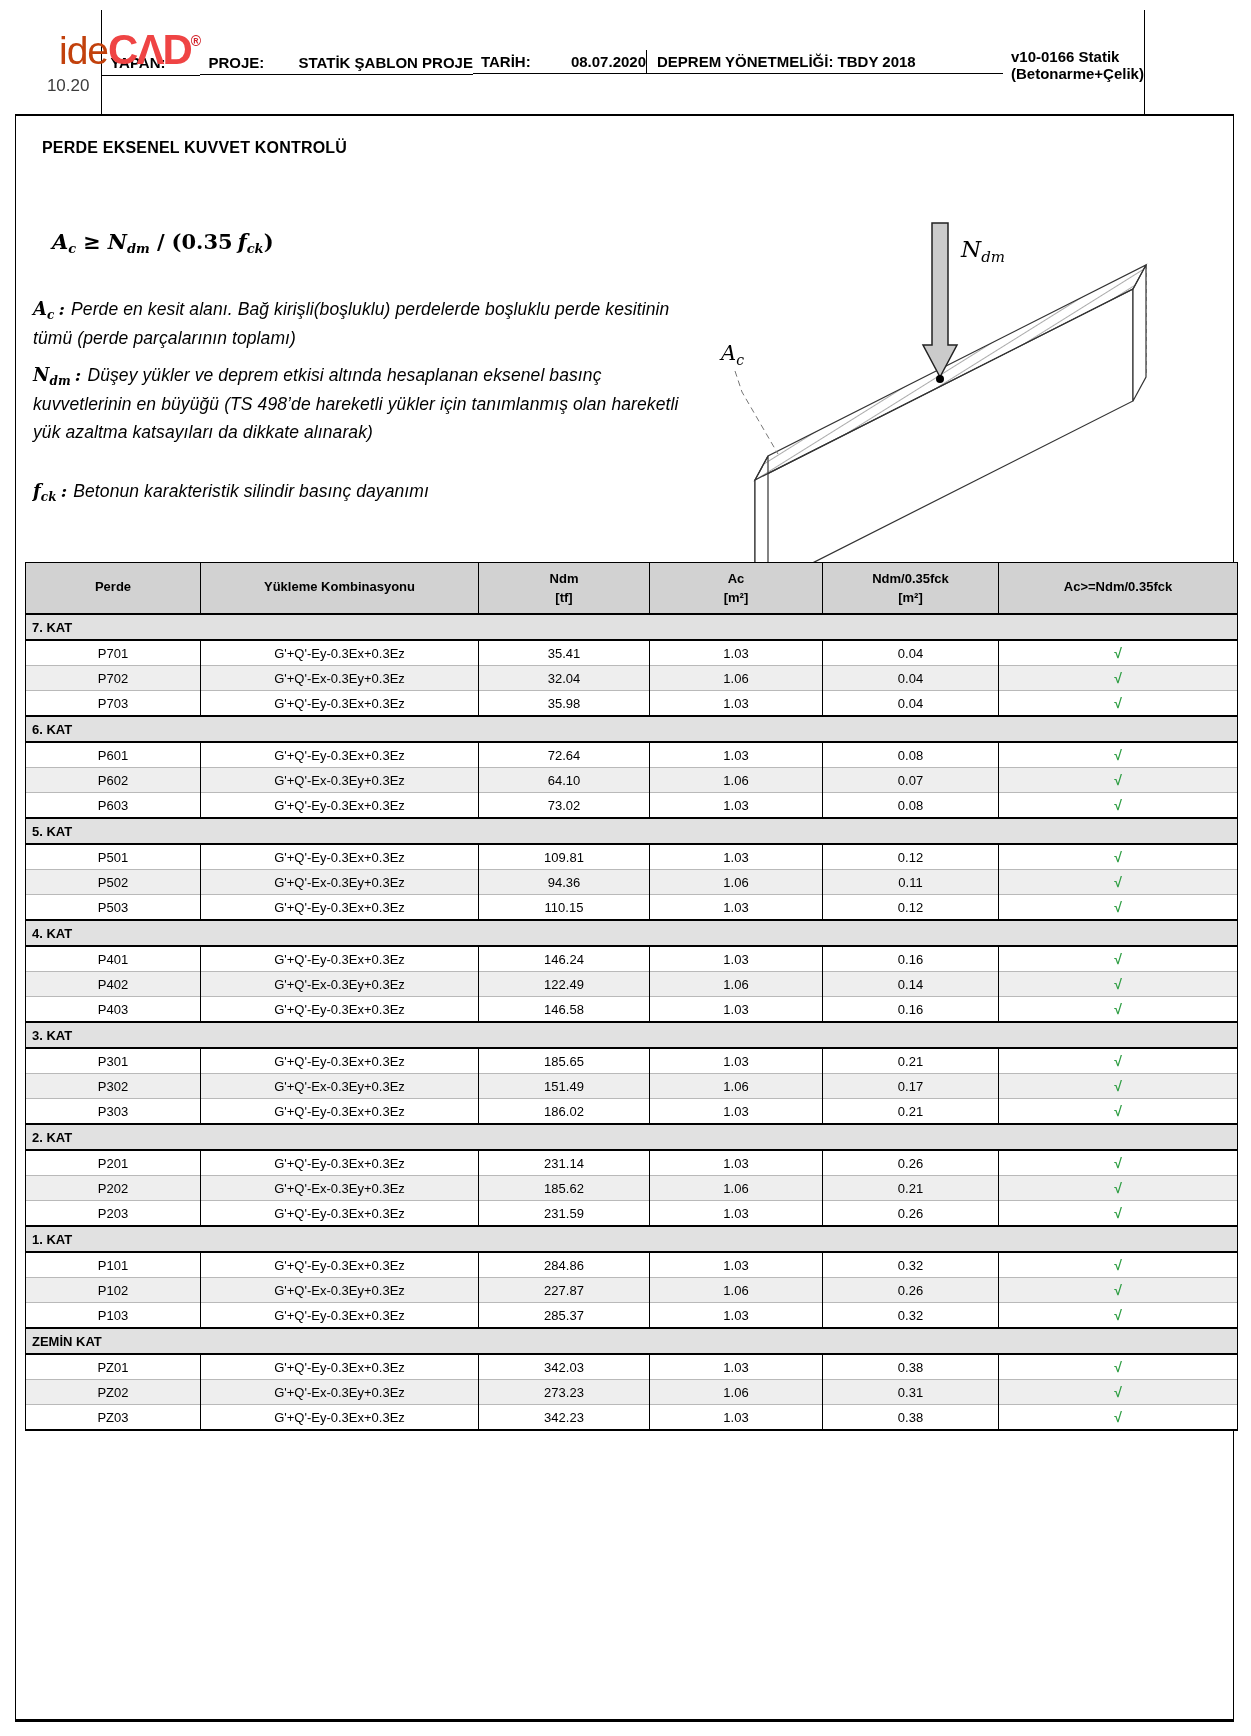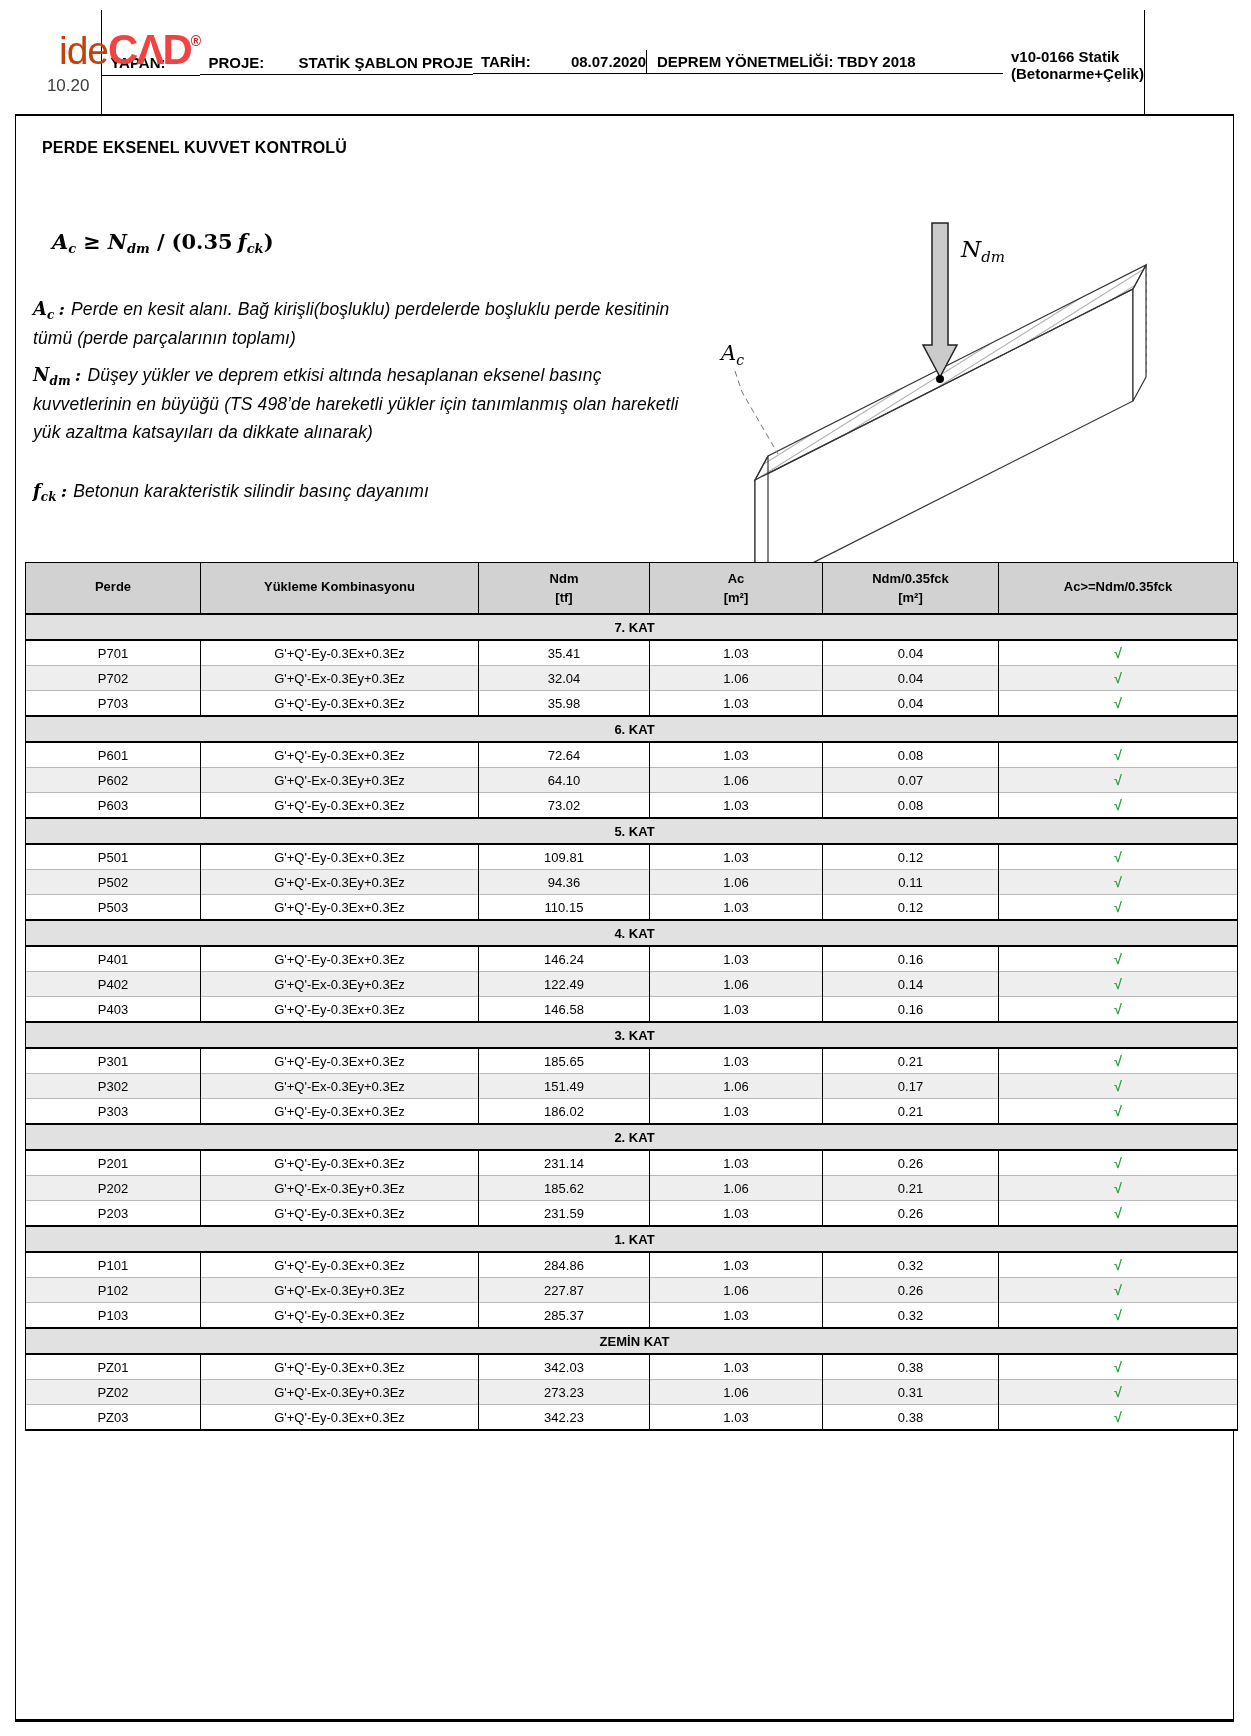--- a/index.html
+++ b/index.html
@@ -71,21 +71,21 @@
     background:#d2d2d2; border:1px solid #000; border-bottom:2px solid #000;
     font-weight:bold; height:50px; padding:0; vertical-align:middle; text-align:center;
   }
   .th-u { margin-top:4px; font-weight:bold; }
   .wall-table tbody td {
     border-left:1px solid #000; border-right:1px solid #000; border-top:1px solid #b9b9b9;
     text-align:center; height:24px; padding:0; background:#fff;
   }
   .wall-table tr.band td {
     background:#e1e1e1; border-top:2px solid #000; border-bottom:2px solid #000;
-    text-align:center; font-weight:bold; padding-left:6px; height:24px;
+    text-align:left; font-weight:bold; padding-left:6px; height:24px;
   }
   .wall-table tr.alt td { background:#eeeeee; }
   .wall-table tbody tr:last-child td { border-bottom:2px solid #000; }
   .check { font-size:14px; font-weight:bold; }
 </style>
 </head>
 <body>
 
 <div class="page">
   <div class="frame"></div>

